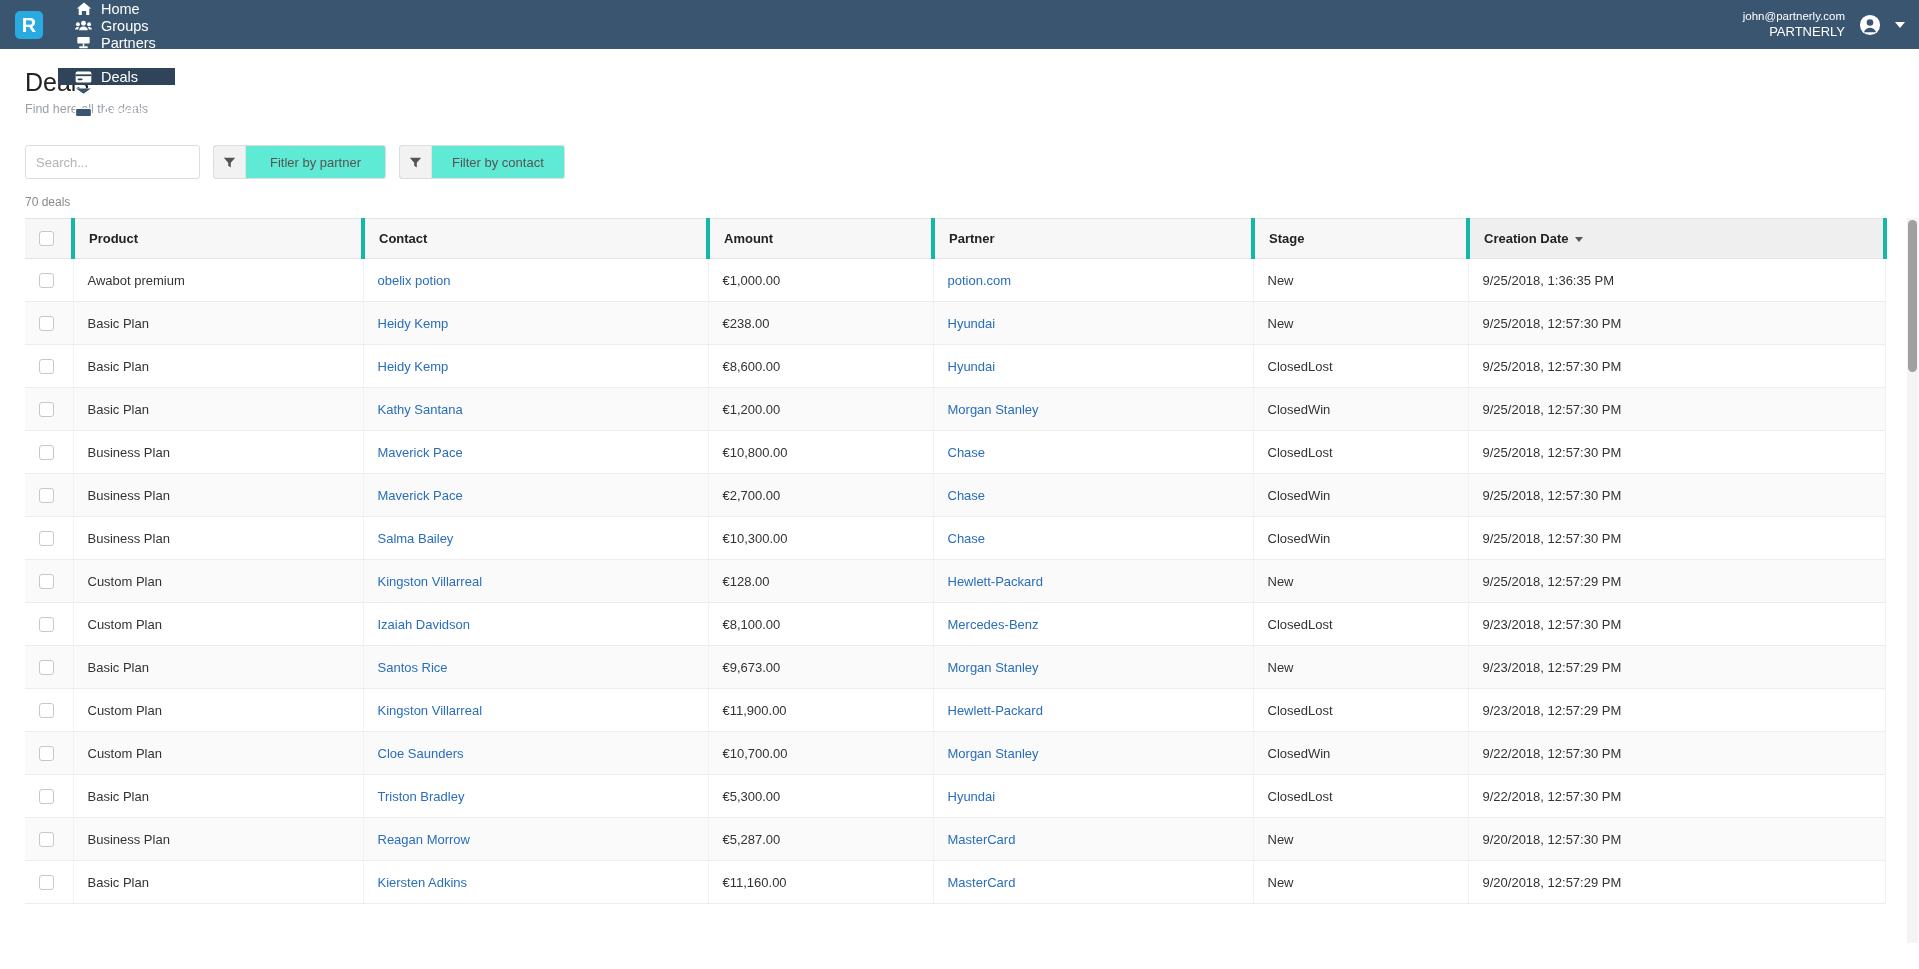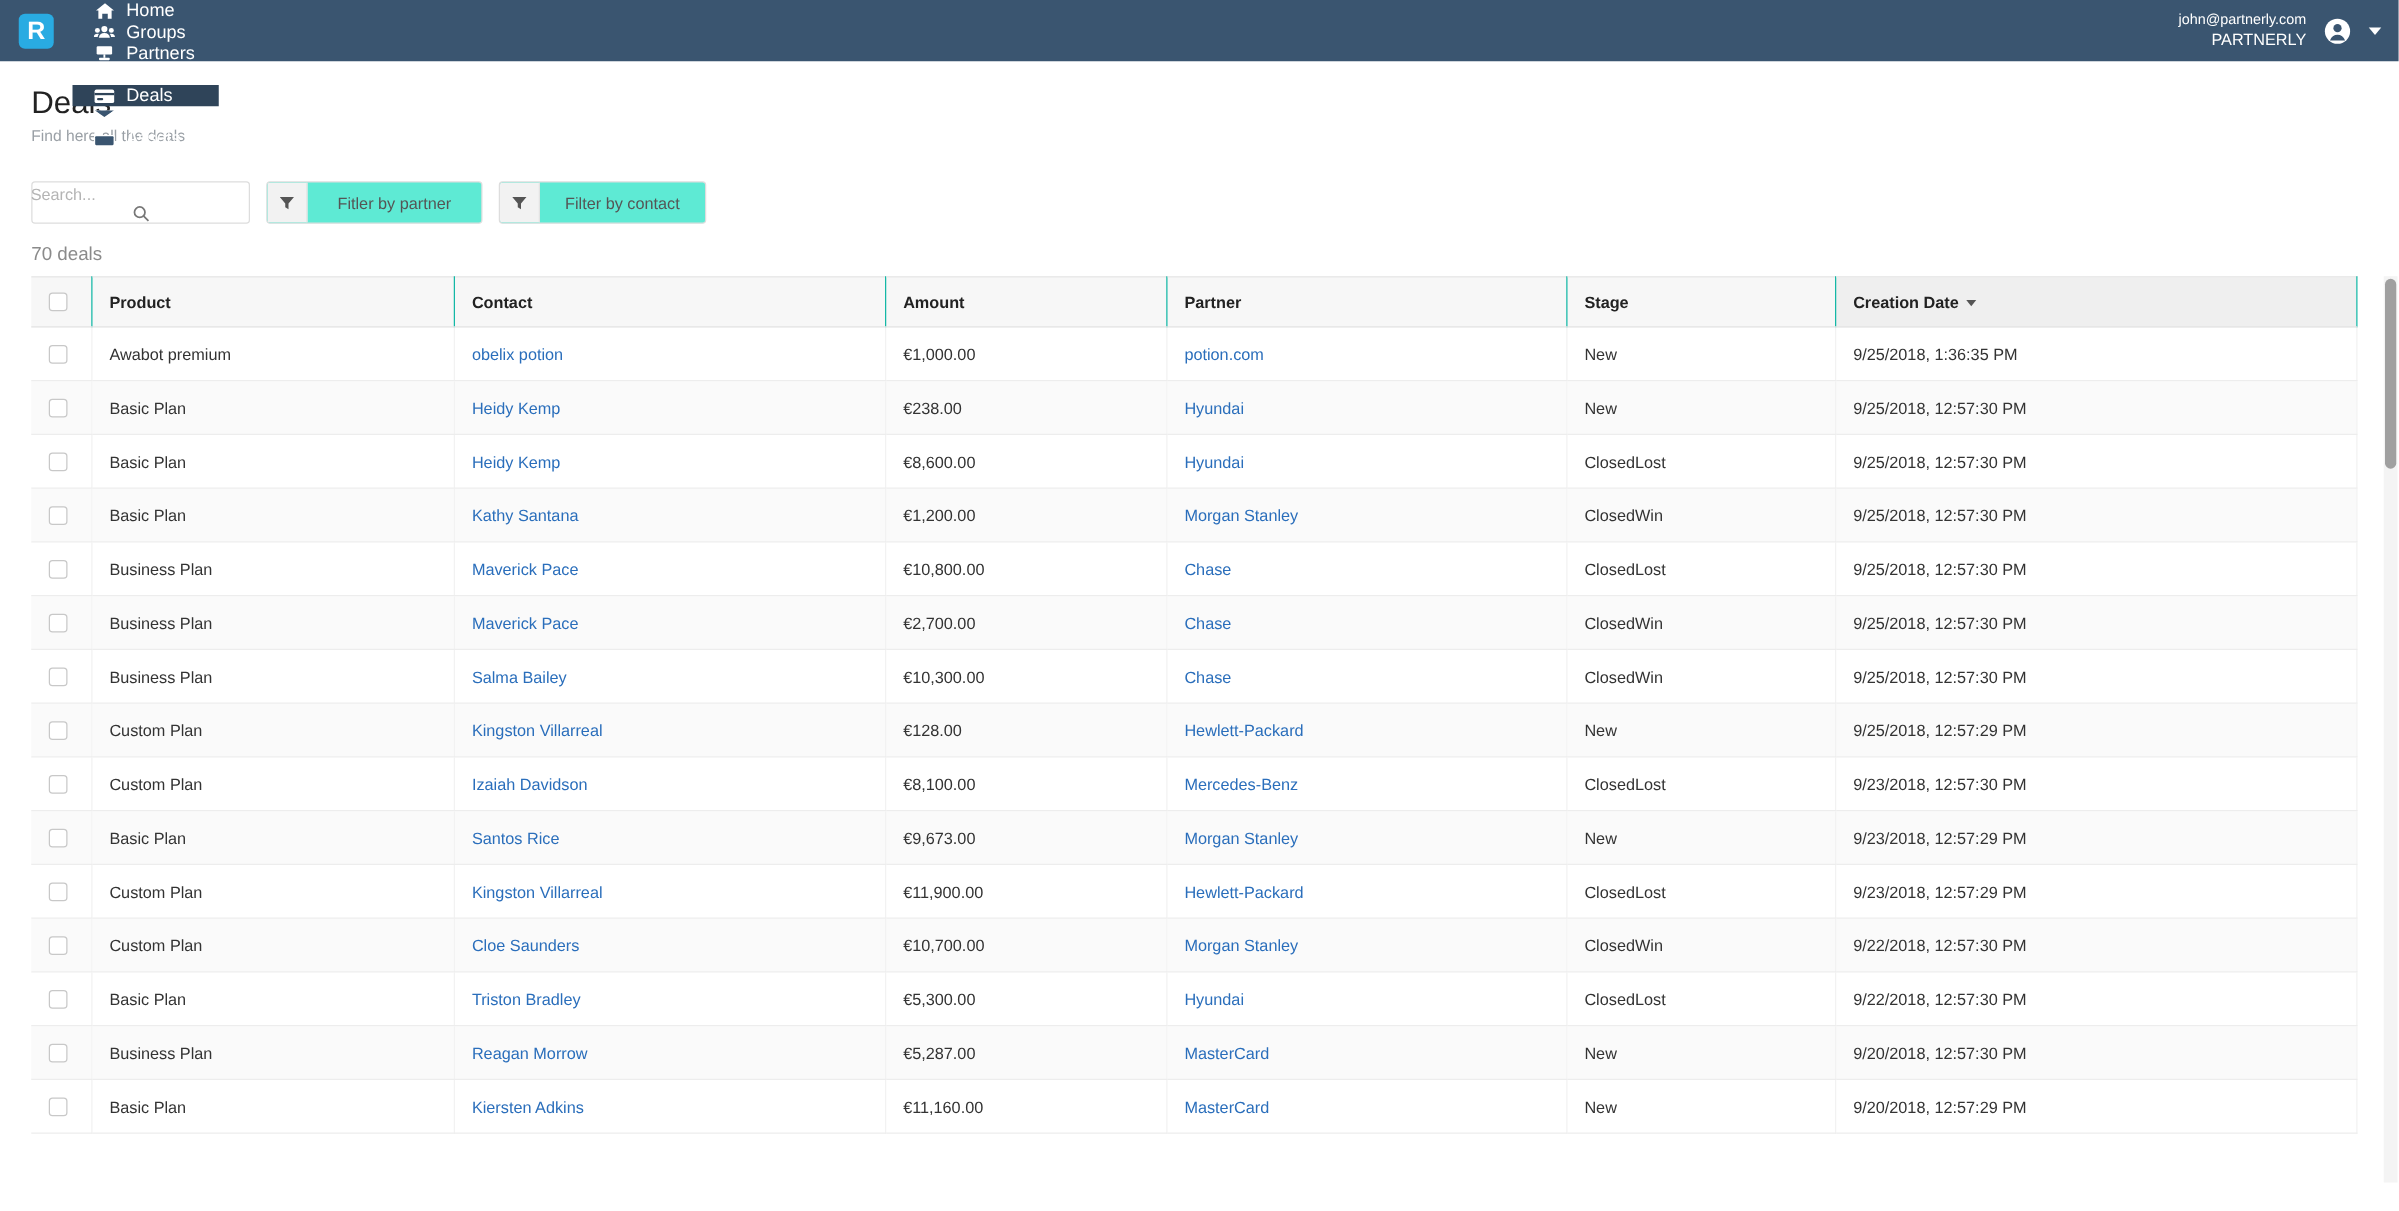--- a/index.html
+++ b/index.html
@@ -110,22 +110,21 @@
     padding: 29px 0 0 25px;
   }
   .search-box {
     width: 175px;
     height: 34px;
     border: 1px solid #dddddd;
     border-radius: 3px;
     background: #ffffff;
     display: flex;
     align-items: center;
-    padding: 0 20px;
-    flex-direction: column;
+    padding: 0 10px;
   }
   .search-box input {
     border: none;
     outline: none;
     flex: 1;
     font-size: 13px;
     font-family: "Liberation Sans", sans-serif;
     color: #555555;
     background: transparent;
   }
@@ -159,40 +158,40 @@
     font-size: 13px;
     color: #555555;
     white-space: nowrap;
   }
   .filter-btn.partner .filter-label { min-width: 139px; justify-content: center; }
   .filter-btn.contact .filter-label { min-width: 128px; justify-content: center; }
 
   
   .deal-count {
     padding: 16px 0 0 25px;
-    font-size: 15px;
+    font-size: 12px;
     color: #8a8a8a;
   }
 
   
   .table-wrap {
     margin: 9px 0 0 25px;
     width: 1875px;
     position: relative;
   }
   table.deals {
     width: 1860px;
     border-collapse: collapse;
     table-layout: fixed;
   }
   table.deals th {
     background: #f7f7f7;
     border-top: 1px solid #e4e4e4;
     border-bottom: 1px solid #e4e4e4;
-    border-right: 1px solid #14b8a6;
+    border-right: 4px solid #14b8a6;
     font-size: 13px;
     font-weight: bold;
     color: #222222;
     text-align: left;
     padding: 11px 14px;
     height: 40px;
     vertical-align: middle;
   }
   table.deals th.sorted { background: #efefef; }
   table.deals th.cb-col, table.deals td.cb-col {

